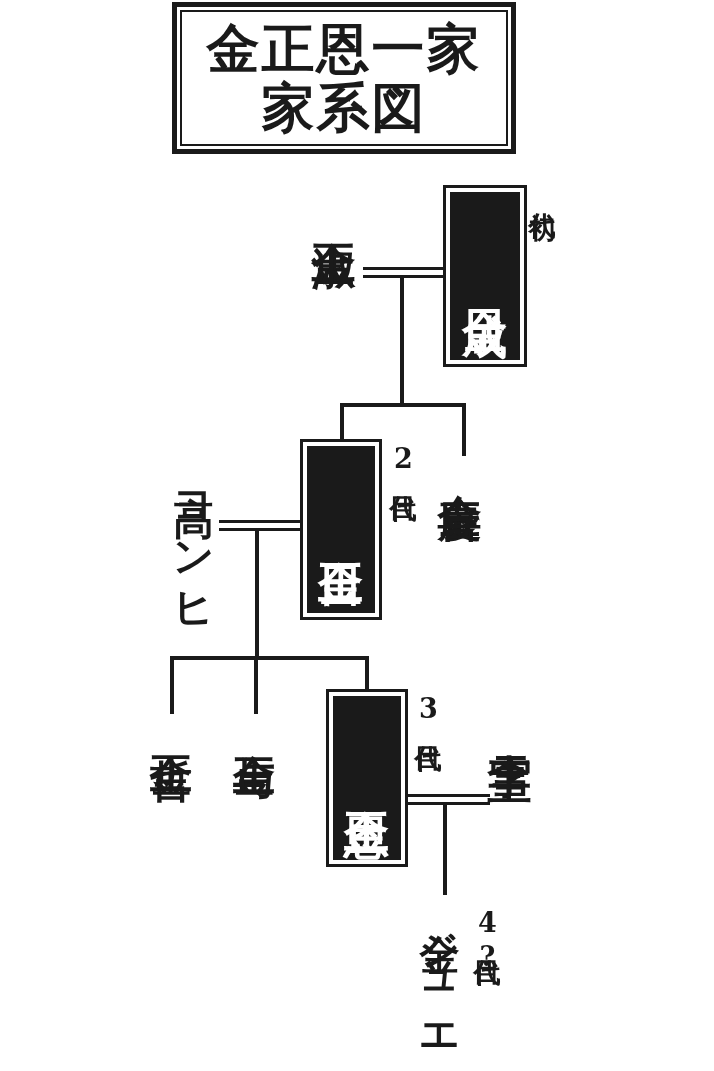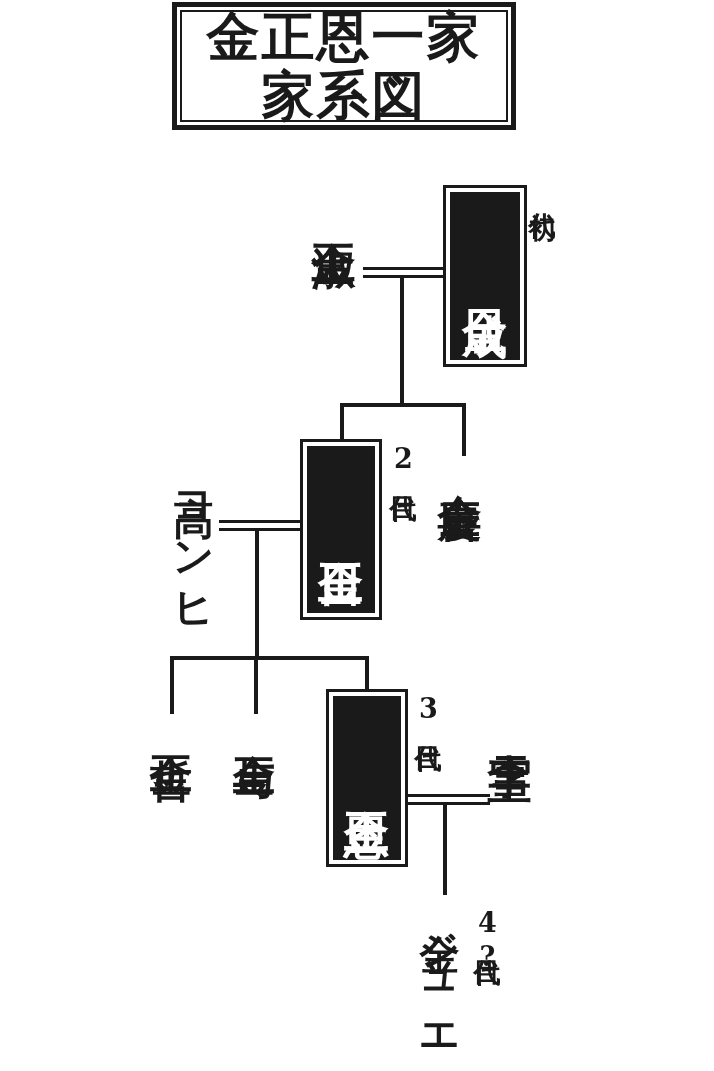--- a/index.html
+++ b/index.html
@@ -3,21 +3,21 @@
 <meta charset="utf-8">
 <style>
   html,body{margin:0;padding:0;background:#ffffff;}
   .stage{
     position:relative;width:714px;height:1071px;background:#ffffff;
     font-family:"DejaVu Serif","Liberation Serif",serif;
     color:#1a1a1a;overflow:hidden;
   }
   
   .title-outer{
-    position:absolute;left:172px;top:2px;width:344px;height:128px;
+    position:absolute;left:172px;top:2px;width:344px;height:152px;
     border:5px solid #1a1a1a;padding:3px;box-sizing:border-box;background:#ffffff;
   }
   .title-inner{
     border:2px solid #1a1a1a;width:100%;height:100%;box-sizing:border-box;
     display:flex;flex-direction:column;align-items:center;justify-content:center;
   }
   .title-line{
     font-size:53px;font-weight:bold;line-height:1.12;letter-spacing:2px;
     white-space:nowrap;
   }

